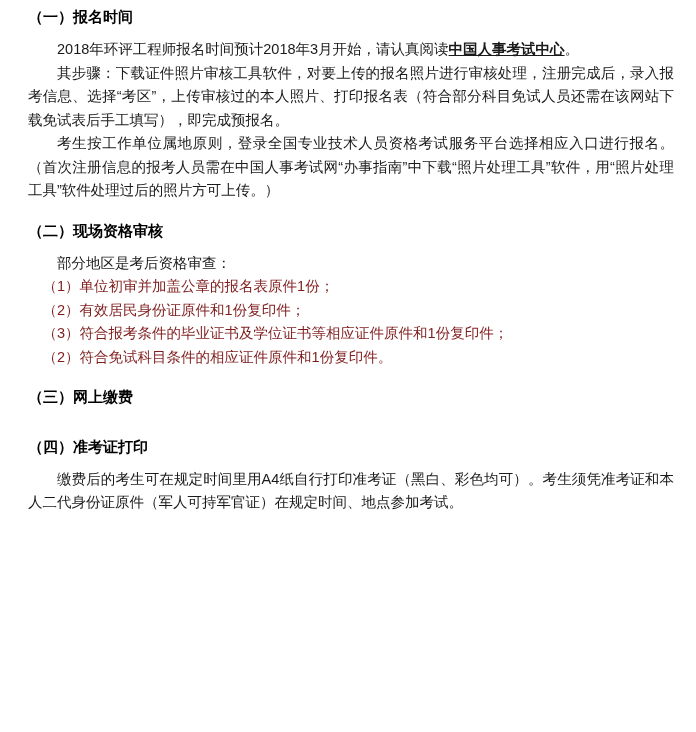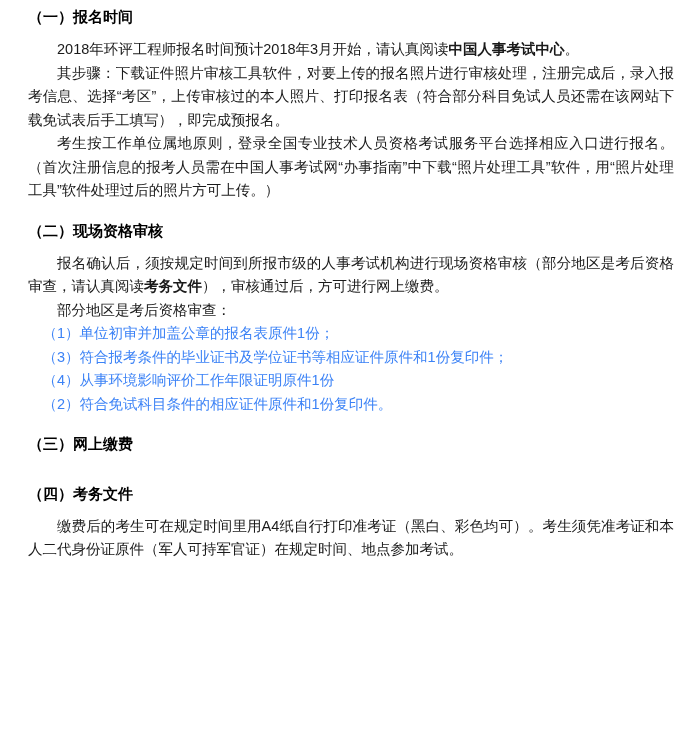--- a/index.html
+++ b/index.html
@@ -40,26 +40,27 @@
     text-align: justify;
     text-justify: inter-ideograph;
   }
   .indent {
     text-indent: 2em;
   }
   .list-line {
     margin: 0;
     padding: 0;
     font-size: 14.5px;
-    color: #3b82f6;
+    color: #7f1d1d;
     line-height: 1.62;
     text-indent: 1em;
   }
   .bold-inline {
     font-weight: bold;
+    text-decoration: underline;
   }
   .block {
     padding-left: 28px;
     padding-right: 22px;
   }
   .gap-lg { height: 19px; }
   .gap-md { height: 13px; }
   .top-pad { height: 8px; }
 </style>
 </head>
@@ -72,30 +73,29 @@
       <div class="gap-md"></div>
       <div class="block">
         <p class="para indent"><span>2018年环评工程师报名时间预计2018年3月开始，请认真阅读</span><span class="bold-inline">中国人事考试中心</span><span>。</span></p>
         <p class="para indent"><span>其步骤：下载证件照片审核工具软件，对要上传的报名照片进行审核处理，注册完成后，录入报考信息、选择“考区”，上传审核过的本人照片、打印报名表（符合部分科目免试人员还需在该网站下载免试表后手工填写），即完成预报名。</span></p>
         <p class="para indent"><span>考生按工作单位属地原则，登录全国专业技术人员资格考试服务平台选择相应入口进行报名。（首次注册信息的报考人员需在中国人事考试网“办事指南”中下载“照片处理工具”软件，用“照片处理工具”软件处理过后的照片方可上传。）</span></p>
       </div>
       <div class="gap-lg"></div>
       <div class="section-heading">（二）现场资格审核</div>
       <div class="gap-md"></div>
       <div class="block">
-        <p class="para indent"><span>报名确认后，须按规定时间到所报市级的人事考试机构进行现场资格审核（部分地区是考后资格审查，请认真阅读</span><span class="bold-inline">考务文件</span><span>），审核通过后，方可进行网上缴费。</span></p>
         <p class="para indent"><span>部分地区是考后资格审查：</span></p>
         <p class="list-line"><span>（1）单位初审并加盖公章的报名表原件1份；</span></p>
+        <p class="list-line"><span>（2）有效居民身份证原件和1份复印件；</span></p>
         <p class="list-line"><span>（3）符合报考条件的毕业证书及学位证书等相应证件原件和1份复印件；</span></p>
-        <p class="list-line"><span>（4）从事环境影响评价工作年限证明原件1份</span></p>
         <p class="list-line"><span>（2）符合免试科目条件的相应证件原件和1份复印件。</span></p>
       </div>
       <div class="gap-lg"></div>
       <div class="section-heading">（三）网上缴费</div>
       <div class="gap-md"></div>
       <div class="gap-lg"></div>
-      <div class="section-heading">（四）考务文件</div>
+      <div class="section-heading">（四）准考证打印</div>
       <div class="gap-md"></div>
       <div class="block">
         <p class="para indent"><span>缴费后的考生可在规定时间里用A4纸自行打印准考证（黑白、彩色均可）。考生须凭准考证和本人二代身份证原件（军人可持军官证）在规定时间、地点参加考试。</span></p>
       </div>
     </div>
 </div>
 
 </body></html>

